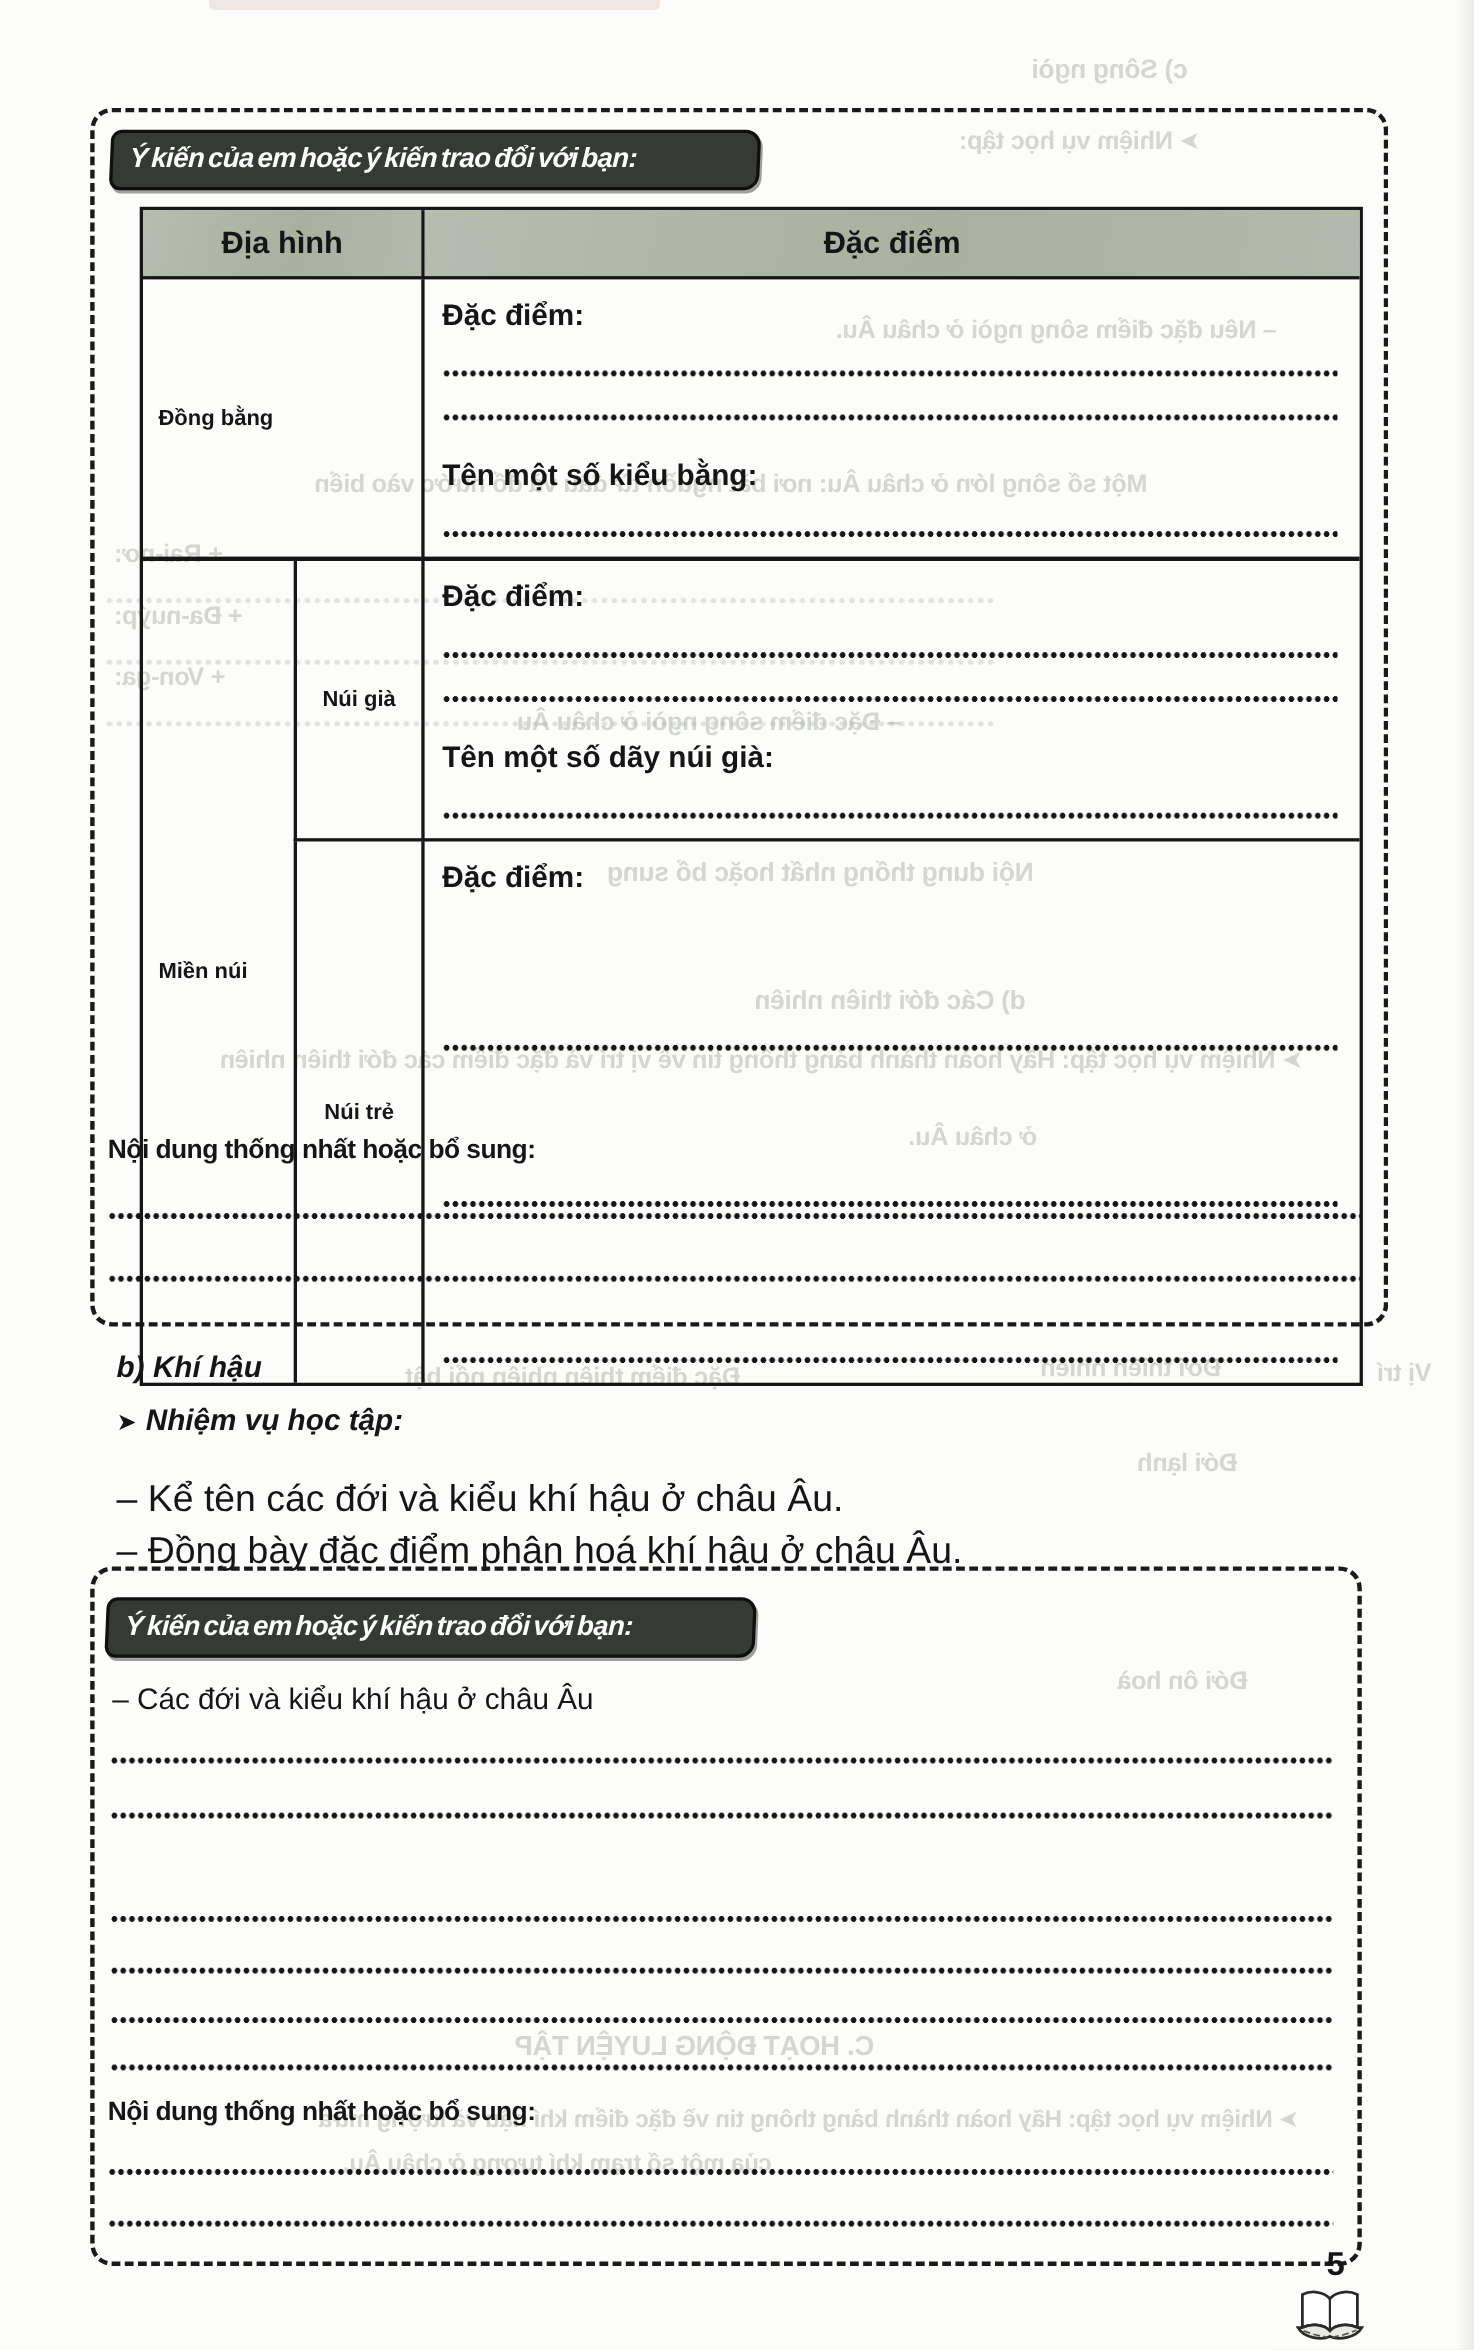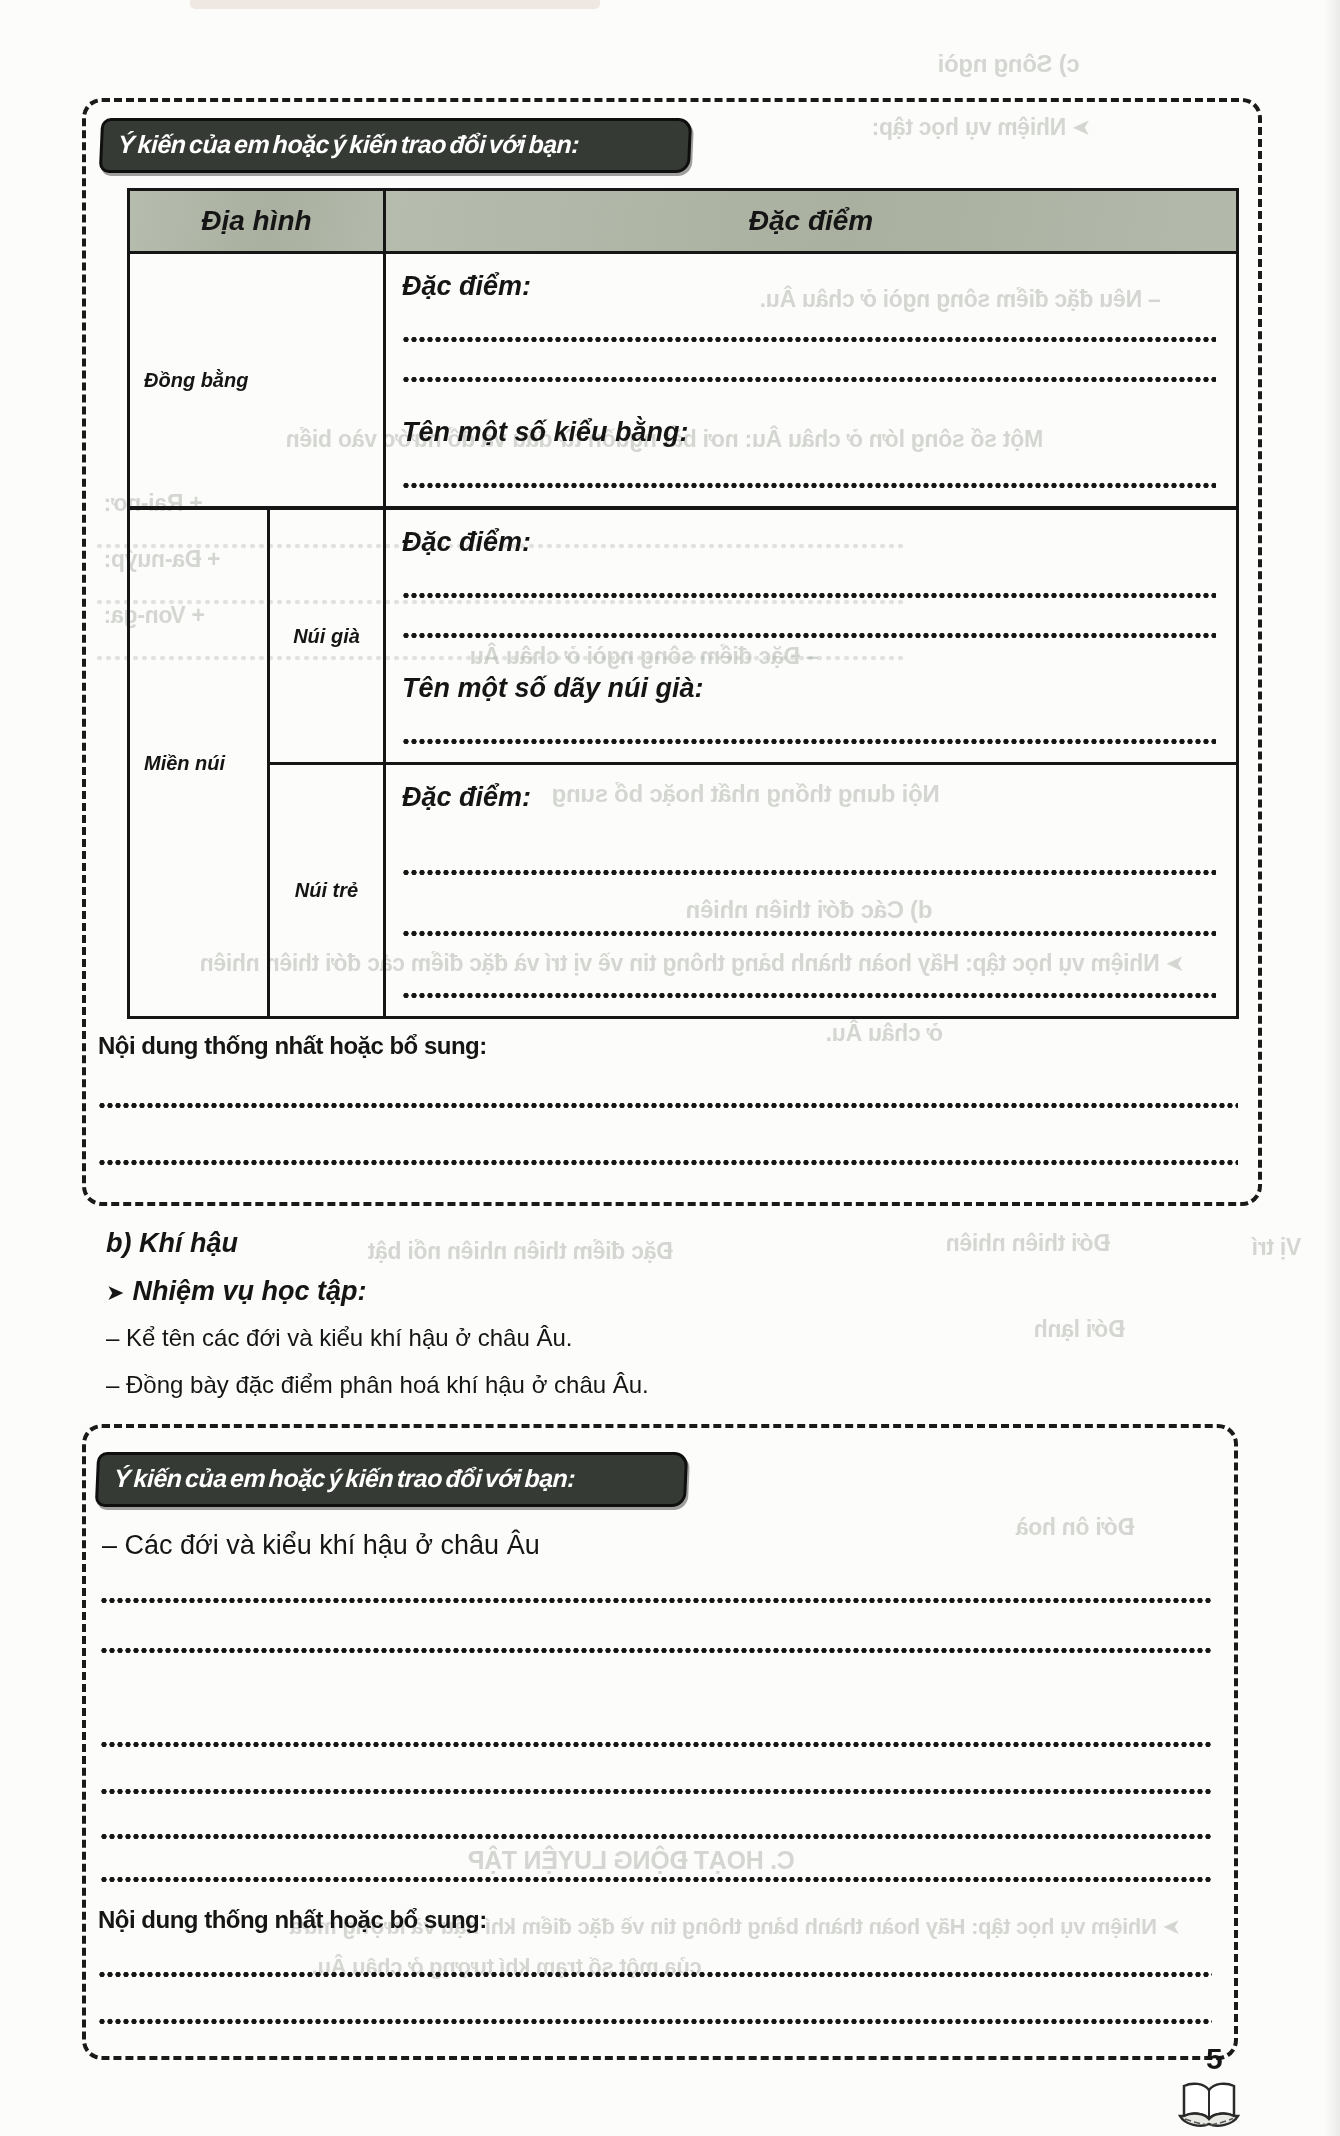--- a/index.html
+++ b/index.html
@@ -27,24 +27,24 @@
   #box2{left:82px;top:1424px;width:1148px;height:628px;}
 
   .opinion-banner{position:absolute;height:46px;background:#353a34;
     border:3px solid #0f0f0f;border-radius:10px 14px 14px 10px;
     transform:skewX(-2.5deg);box-shadow:2px 3px 0 rgba(20,20,20,.4);
     display:flex;align-items:center;padding:0 18px 3px 15px;z-index:2;}
   .opinion-banner .bn-text{color:#fff;font-weight:700;font-style:italic;
     font-size:25px;letter-spacing:-.5px;word-spacing:-3px;white-space:nowrap;}
 
   
-  .ws-table{position:absolute;left:41px;top:86px;width:1112px;height:831px;
+  .ws-table{position:absolute;left:41px;top:86px;width:1112px;height:1072px;
     box-sizing:border-box;border:3px solid #161616;display:grid;
     grid-template-columns:137px 116px 1fr;grid-template-rows:63px 256px 255px 1fr;
-    background:transparent;font-style:italic;}
+    background:transparent;}
   .ws-table > div{box-sizing:border-box;}
   .th{display:flex;align-items:center;justify-content:center;
     font-weight:700;font-size:28px;border-bottom:3px solid #161616;
     background:linear-gradient(100deg,#b7bdae 0%,#a9b0a0 55%,#b4baab 100%);}
   .c-terrain-h{grid-area:1/1/2/3;}
   .c-feature-h{grid-area:1/3/2/4;border-left:3px solid #161616;}
   .c-plain{grid-area:2/1/3/3;border-bottom:4px solid #161616;}
   .c-mien-nui{grid-area:3/1/5/2;}
   .c-nui-gia{grid-area:3/2/4/3;border-left:3px solid #161616;border-bottom:3px solid #161616;}
   .c-nui-tre{grid-area:4/2/5/3;border-left:3px solid #161616;}
@@ -62,21 +62,21 @@
   .dots.abs{position:absolute;}
 
   .consensus{position:absolute;font-weight:700;font-size:24px;
     letter-spacing:-.5px;white-space:nowrap;}
 
   
   .sec-line{position:absolute;left:106px;white-space:nowrap;z-index:1;}
   .sec-heading{font-weight:700;font-style:italic;font-size:27px;}
   .sec-task-head{font-weight:700;font-style:italic;font-size:27px;}
   .sec-task-head .arrow{font-style:normal;font-size:22px;margin-right:8px;}
-  .sec-task{font-size:24px;}
+  .sec-task{font-size:34px;margin-top:20px;}
 
   .prompt{position:absolute;font-size:27px;white-space:nowrap;}
 
   
   .page-num{position:absolute;left:1206px;top:2042px;font-weight:700;font-size:30px;z-index:1;}
   .book-icon{position:absolute;left:1176px;top:2080px;z-index:1;}
 </style>
 </head>
 <body>
 

